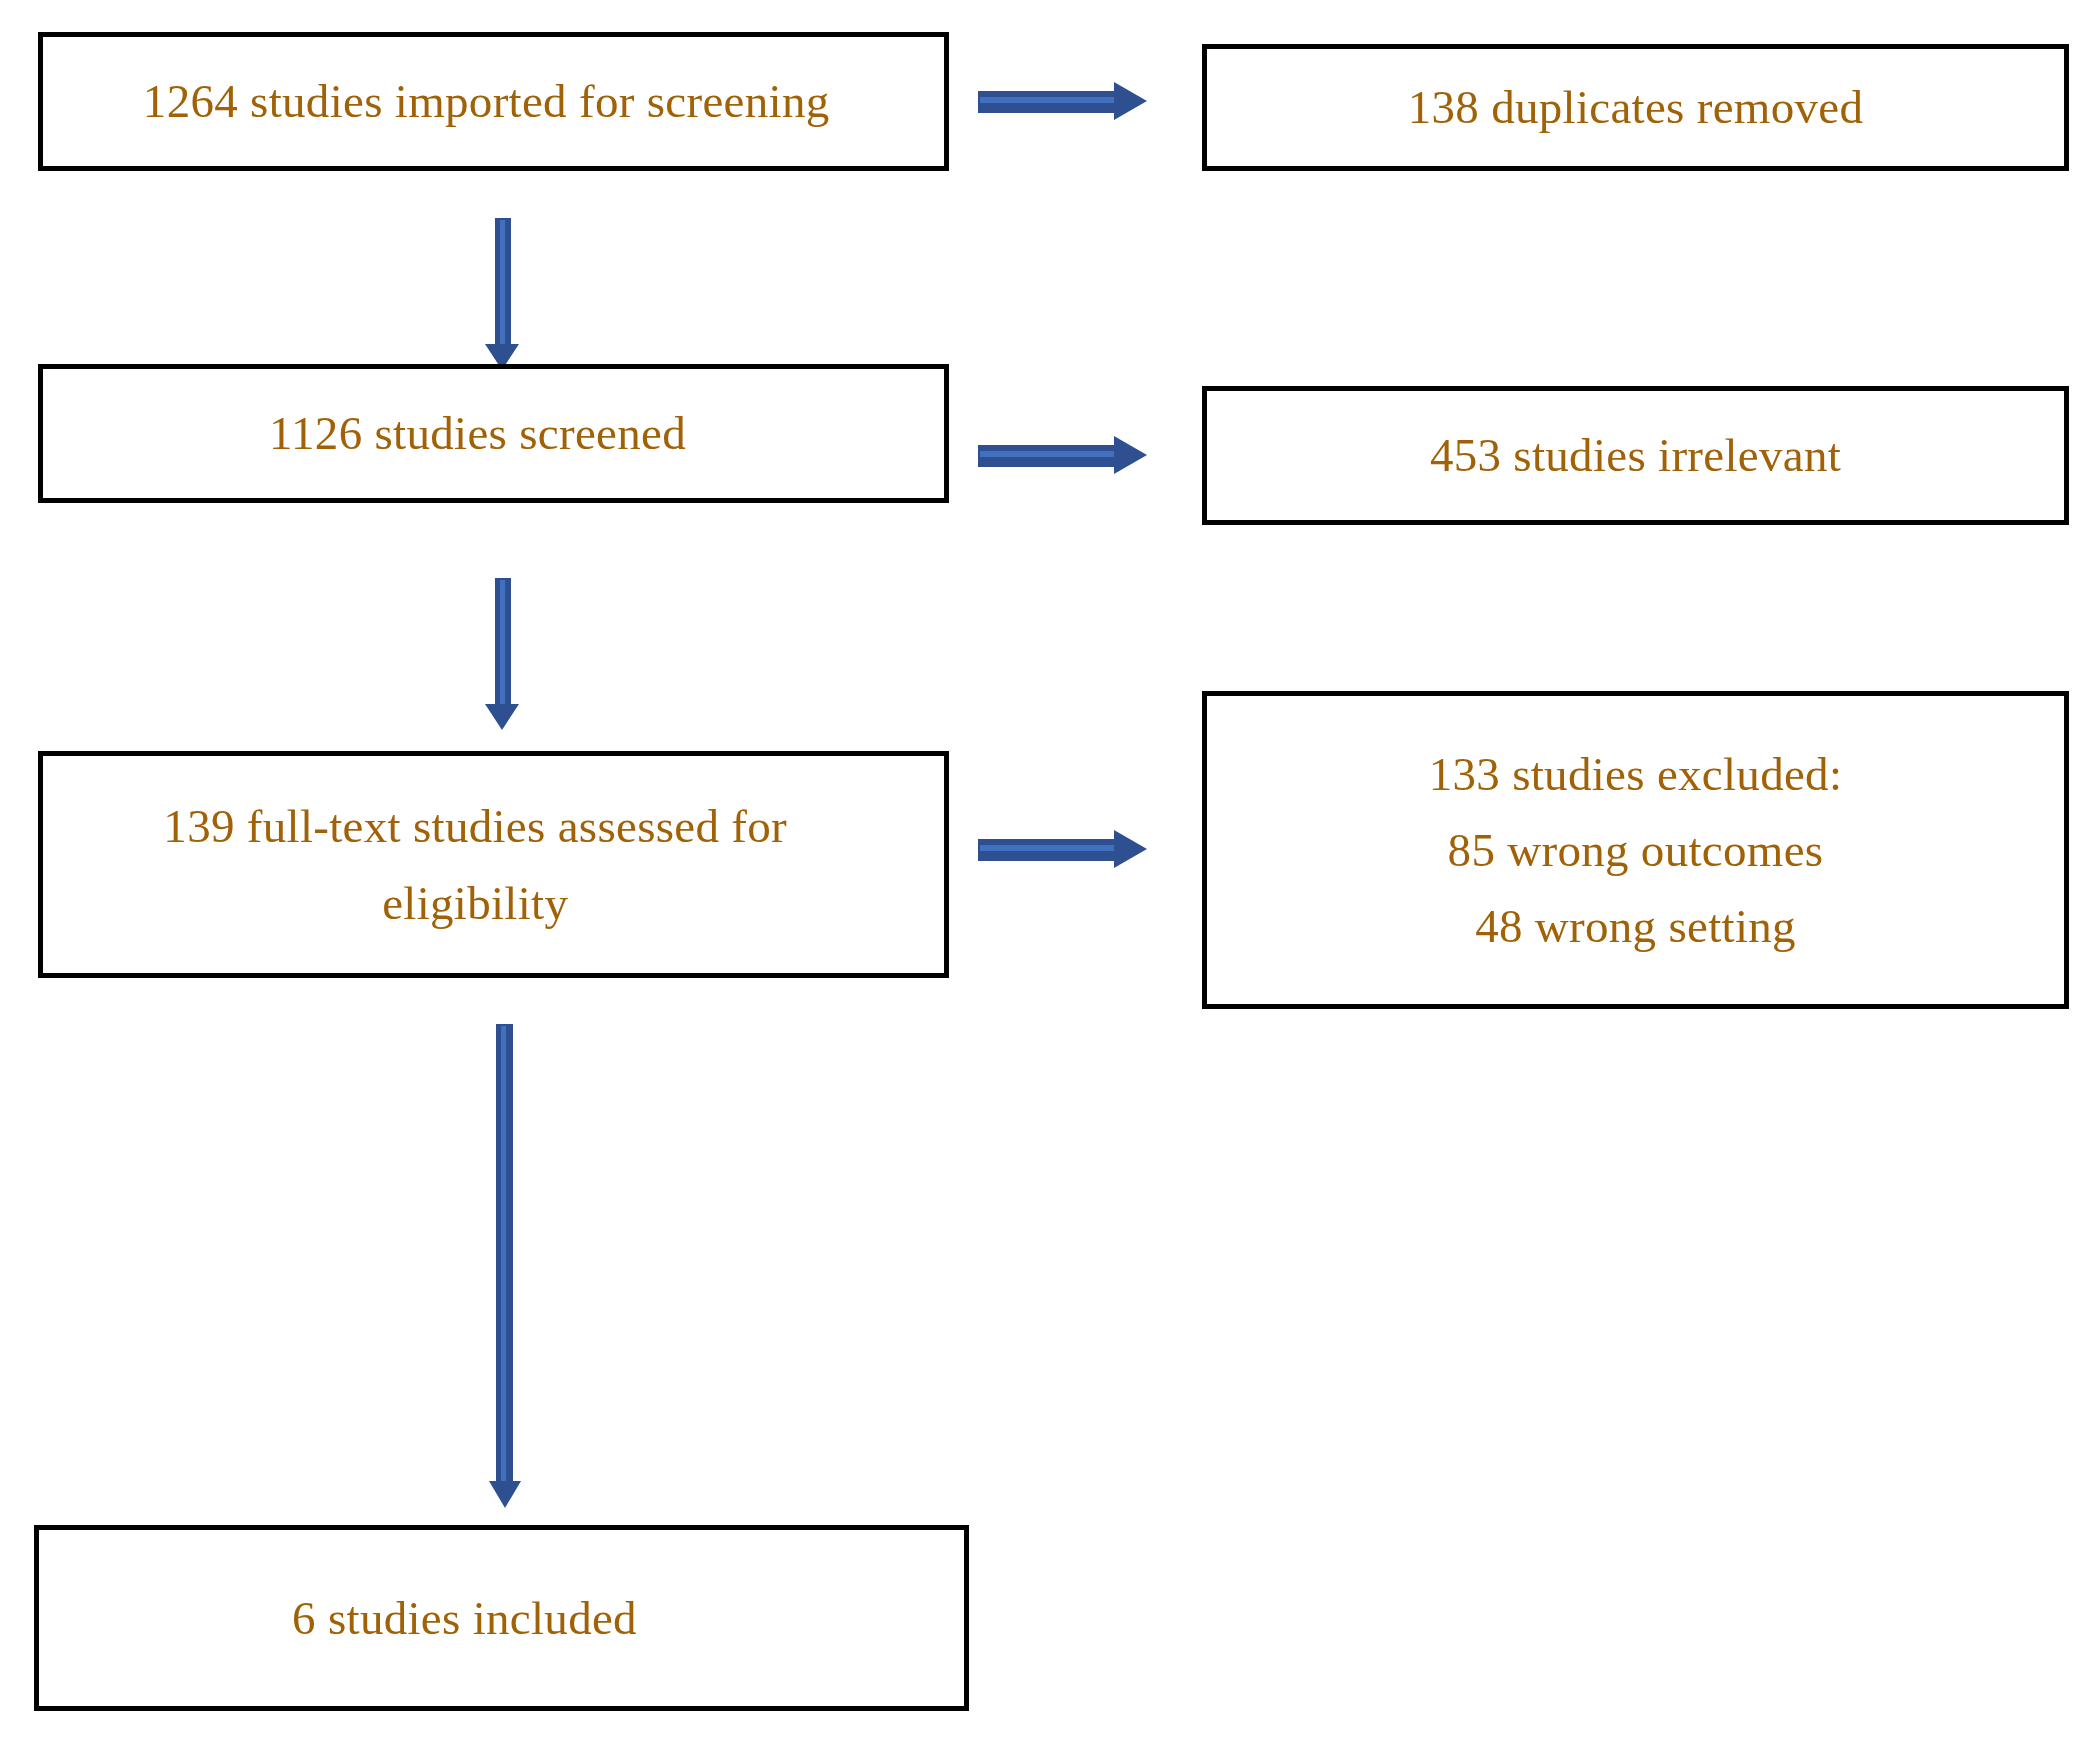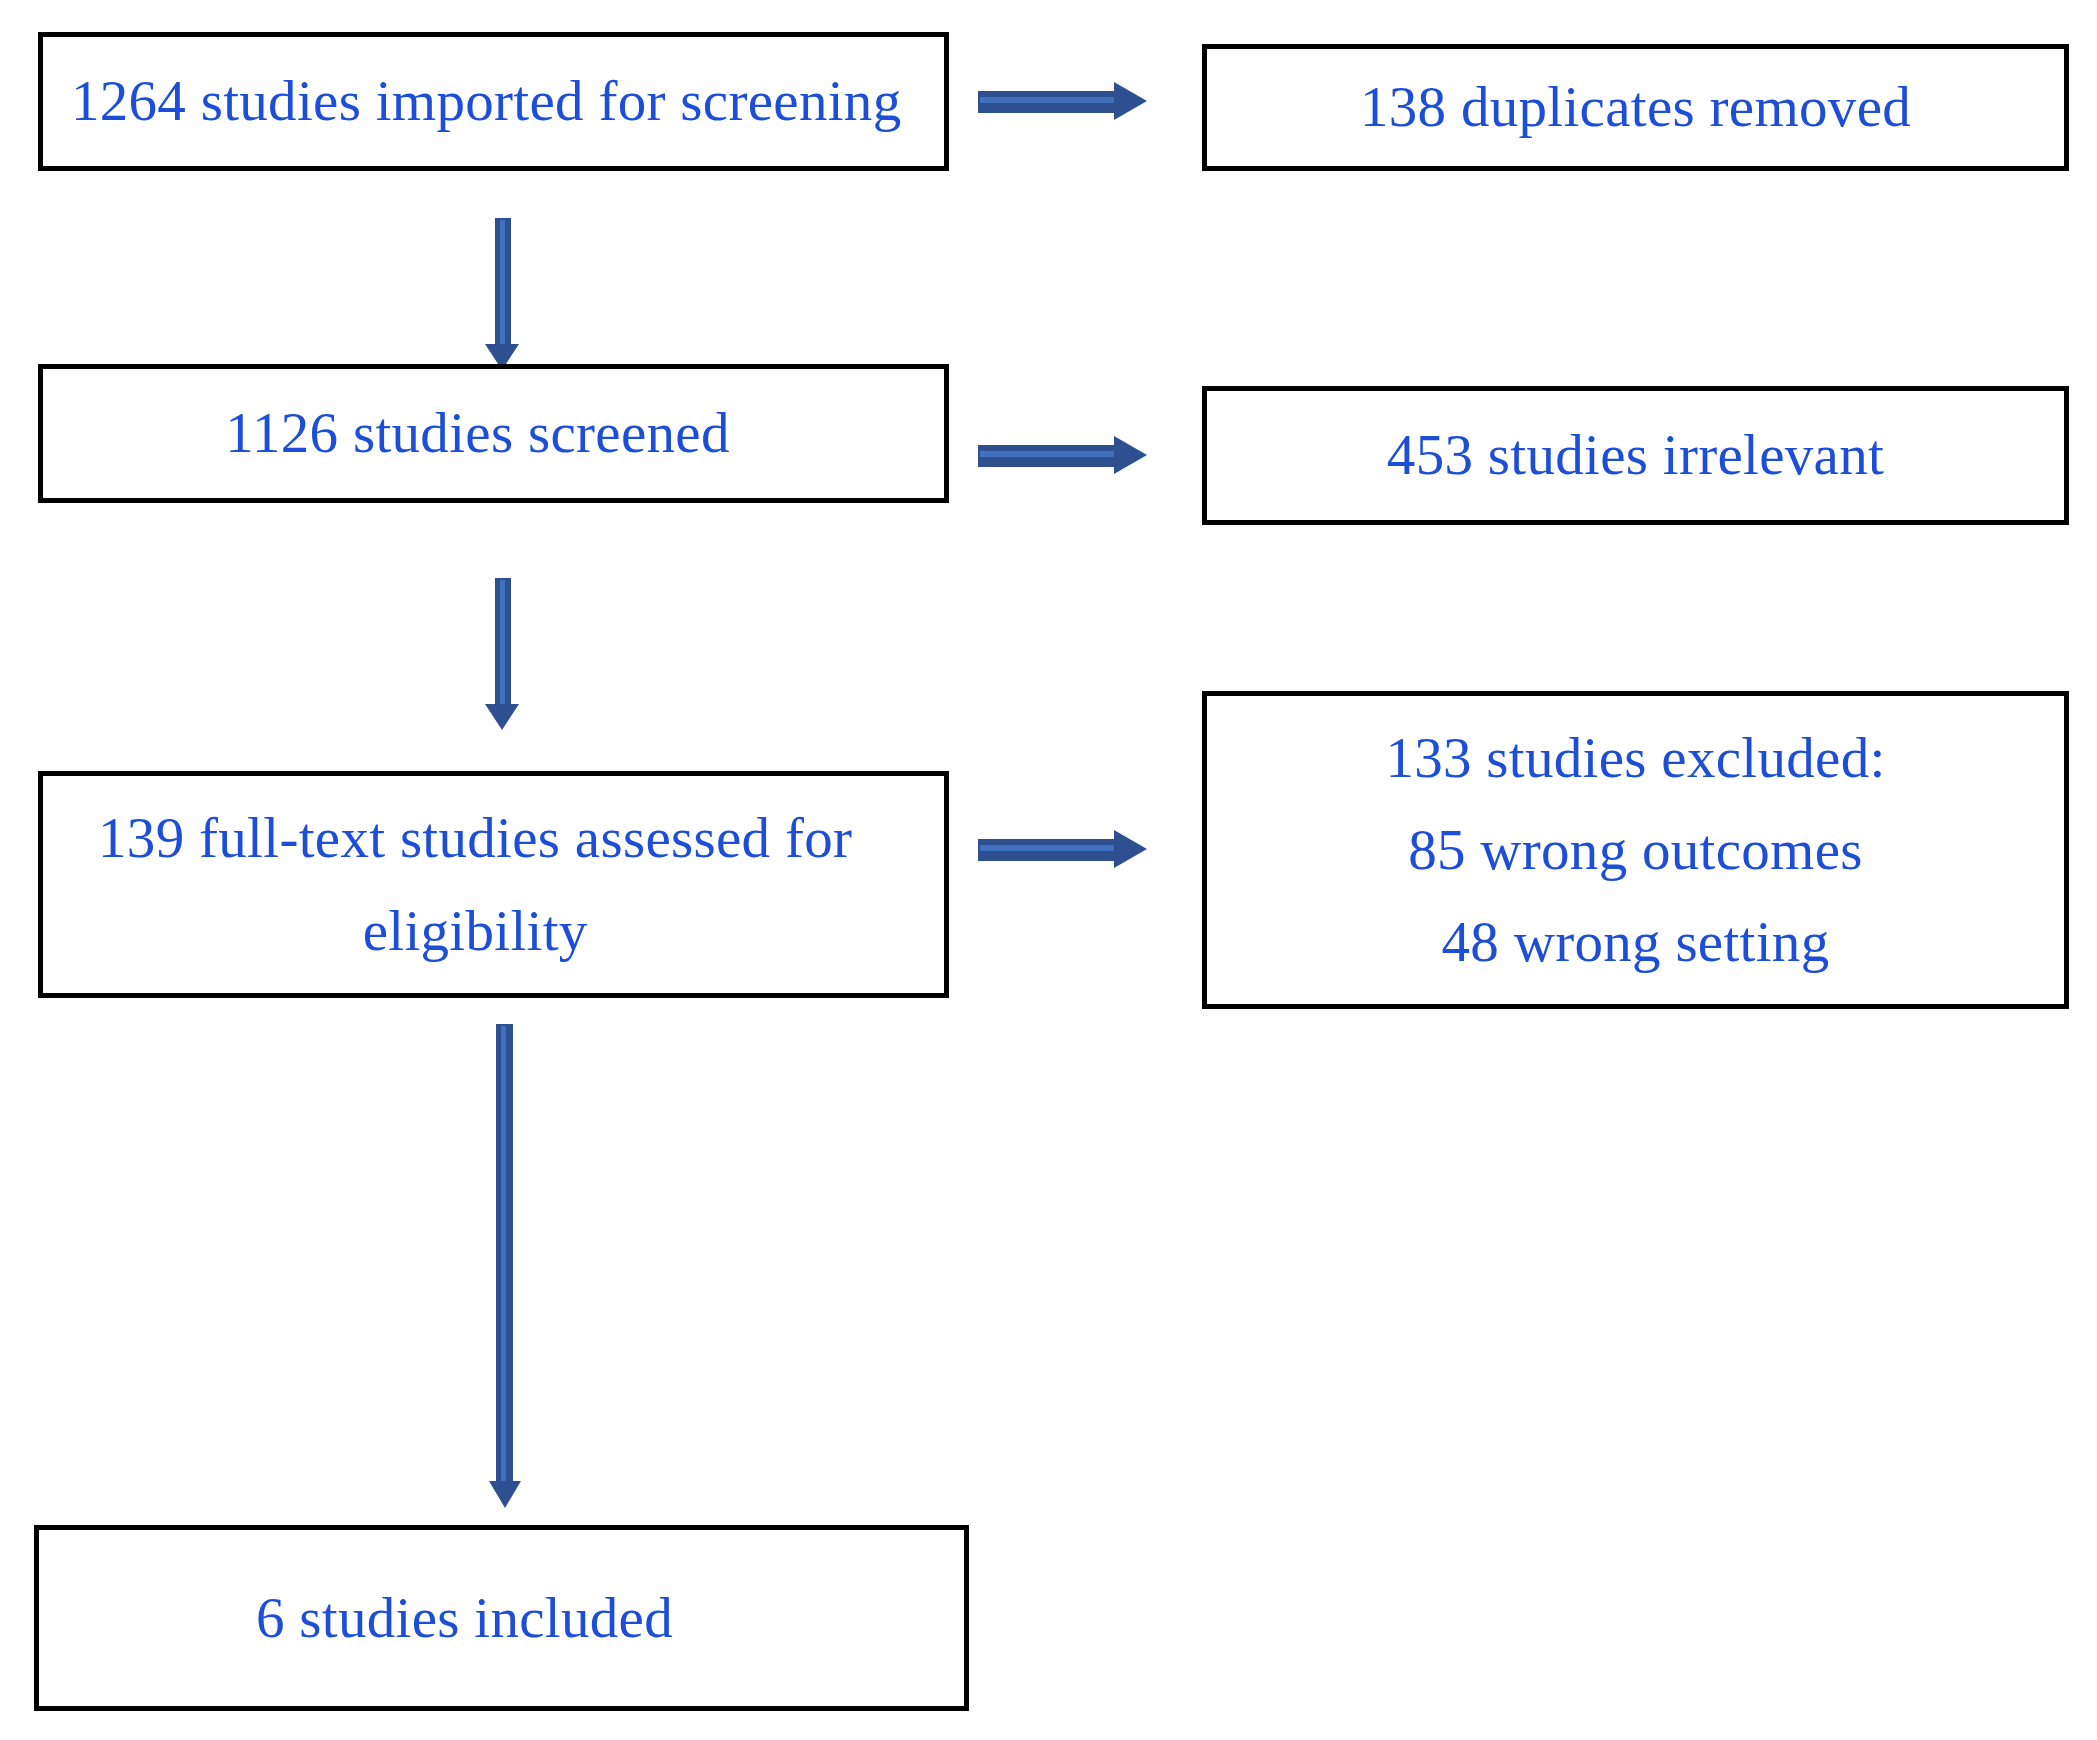--- a/index.html
+++ b/index.html
@@ -21,36 +21,36 @@
   .flow-box {
     position: absolute;
     box-sizing: border-box;
     background: #ffffff;
     border: 5.5px solid #000000;
     display: flex;
     flex-direction: column;
     align-items: center;
     justify-content: center;
     text-align: center;
-    color: #1d4ed8;
-    font-size: 57px;
+    color: #a16207;
+    font-size: 47px;
     line-height: 1.62;
     letter-spacing: 0.3px;
   }
   .flow-box .line {
     display: block;
     white-space: nowrap;
   }
 
   
   #box-imported   { left: 38px;   top: 32px;   width: 911px; height: 139px; }
   #box-duplicates { left: 1202px; top: 44px;   width: 867px; height: 127px; }
   #box-screened   { left: 38px;   top: 364px;  width: 911px; height: 139px; }
   #box-irrelevant { left: 1202px; top: 386px;  width: 867px; height: 139px; }
-  #box-fulltext   { left: 38px;   top: 751px; width: 911px; height: 227px; margin-top: 20px; }
+  #box-fulltext   { left: 38px;   top: 751px; width: 911px; height: 227px; }
   #box-excluded   { left: 1202px; top: 691px; width: 867px; height: 318px; }
   #box-included   { left: 34px;   top: 1525px; width: 935px; height: 186px; }
 
   
   #box-imported  .body { transform: translateX(-7.3px); }
   #box-screened  .body { transform: translateX(-16px); }
   #box-fulltext  .body { transform: translateX(-18.3px); }
   #box-included  .body { transform: translateX(-37px); }
 
   

